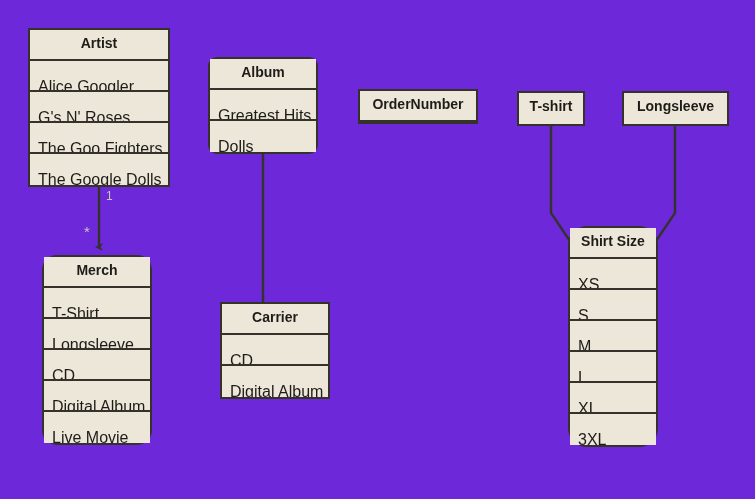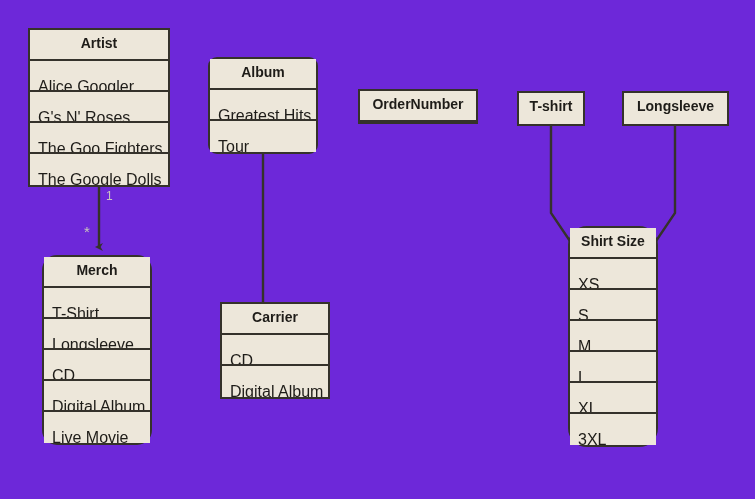--- a/index.html
+++ b/index.html
@@ -99,21 +99,21 @@
     <div class="hdr">Artist</div>
     <div class="row">Alice Googler</div>
     <div class="row">G's N' Roses</div>
     <div class="row">The Goo Fighters</div>
     <div class="row">The Google Dolls</div>
   </div>
 
   <div class="entity" style="left:208px; top:57px; width:110px;border-radius:9px;">
     <div class="hdr">Album</div>
     <div class="row">Greatest Hits</div>
-    <div class="row">Tour</div>
+    <div class="row">Dolls</div>
   </div>
 
   <div class="entity" style="left:358px; top:89px; width:120px;">
     <div class="hdr">OrderNumber</div>
   </div>
 
   <div class="entity single" style="left:517px; top:91px; width:68px;">
     <div class="hdr">T-shirt</div>
   </div>
 

